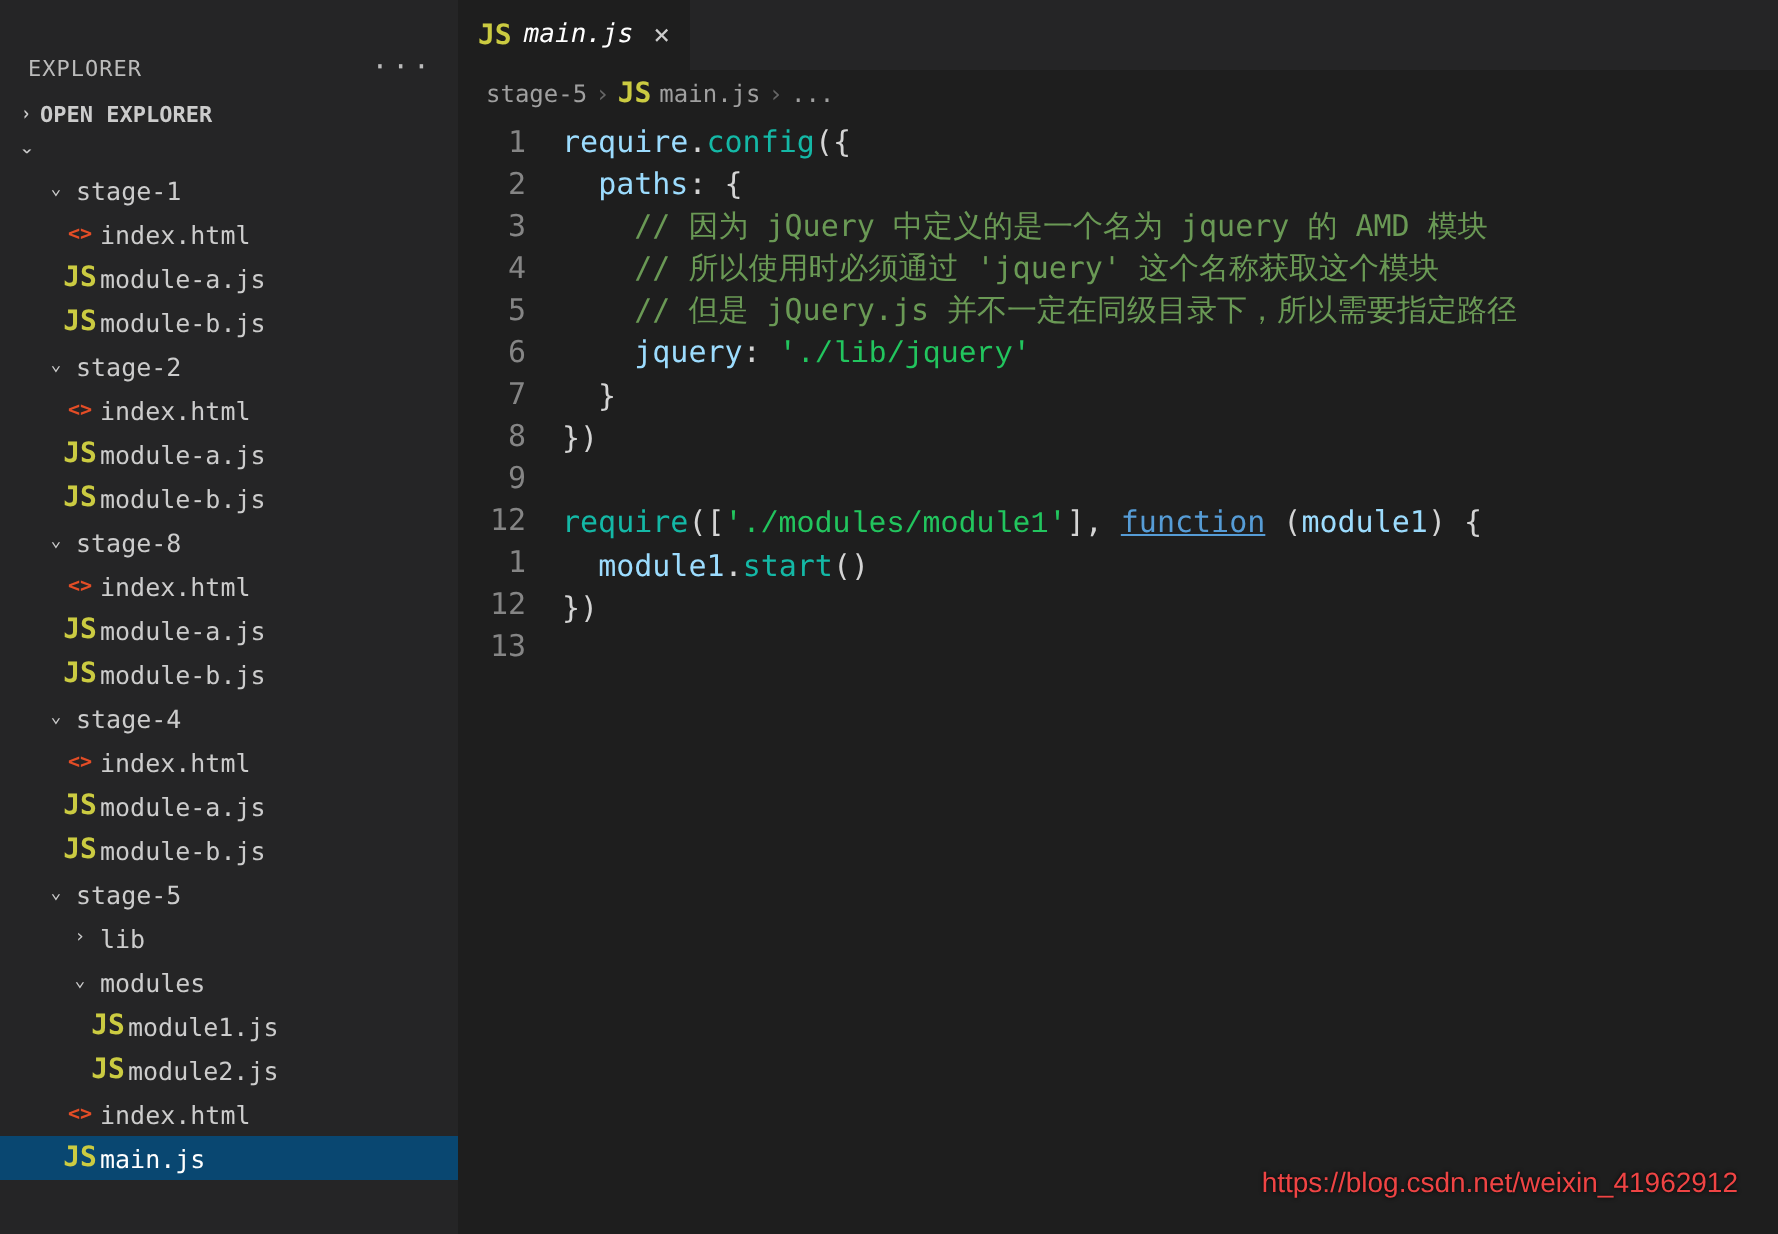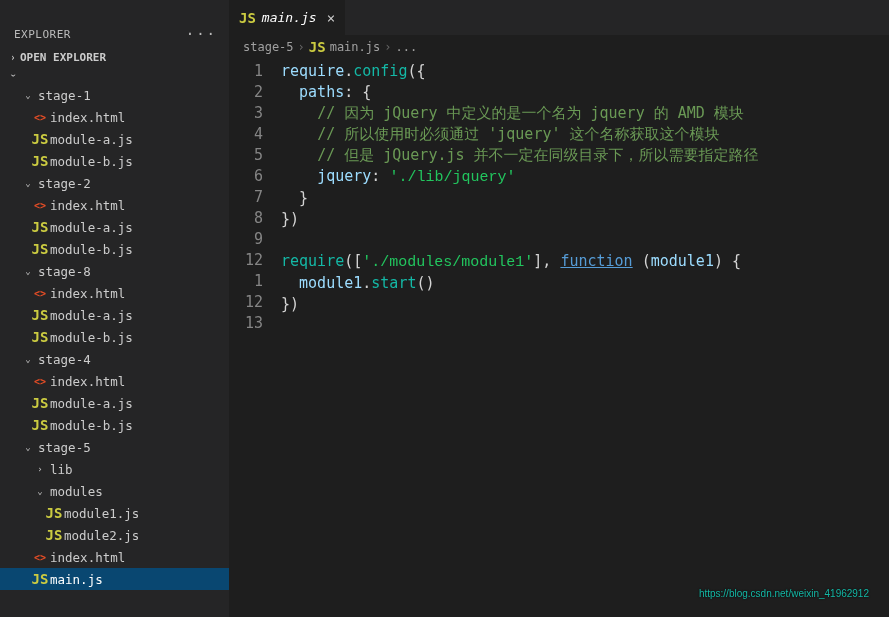--- a/index.html
+++ b/index.html
@@ -20,21 +20,21 @@
 .tabs { display:flex; background:#252526; height:35px; }
 .tab { display:flex; align-items:center; gap:6px; padding:0 10px; background:#1e1e1e; color:#fff; font-size:13px; font-style:italic; border-right:1px solid #252526; }
 .tab .ic-js { font-style:normal; }
 .tab .x { color:#ccc; cursor:pointer; font-size:14px; margin-left:4px; font-style:normal; }
 .crumbs { display:flex; align-items:center; gap:4px; padding:4px 14px; font-size:12px; color:#a0a0a0; background:#1e1e1e; }
 .crumbs .sep { color:#666; }
 .code { display:flex; font-family:Consolas,monospace; font-size:15px; line-height:21px; padding-top:2px; }
 .gutter { width:52px; text-align:right; color:#858585; padding-right:18px; user-select:none; }
 .lines { flex:1; white-space:pre; color:#d4d4d4; }
 .kw { color:#569cd6;text-decoration:underline; } .fn { color:#14b8a6; } .str { color:#22c55e;font-family:Liberation Mono, monospace; } .cm { color:#6a9955; } .id { color:#9cdcfe; }
-.water { position:absolute; bottom:18px; right:20px; color:#14b8a6; font-size:10px; font-family:sans-serif; text-shadow:0 0 2px #000; }
+.water { position:absolute; bottom:18px; right:20px; color:#ef4444; font-size:14px; font-family:sans-serif; text-shadow:0 0 2px #000; }
 </style>
 </head>
 <body>
 
 <div class="sidebar">
   <div class="sb-head">
     <span>EXPLORER</span>
     <span class="dots">···</span>
   </div>
   <div class="sec-head">

